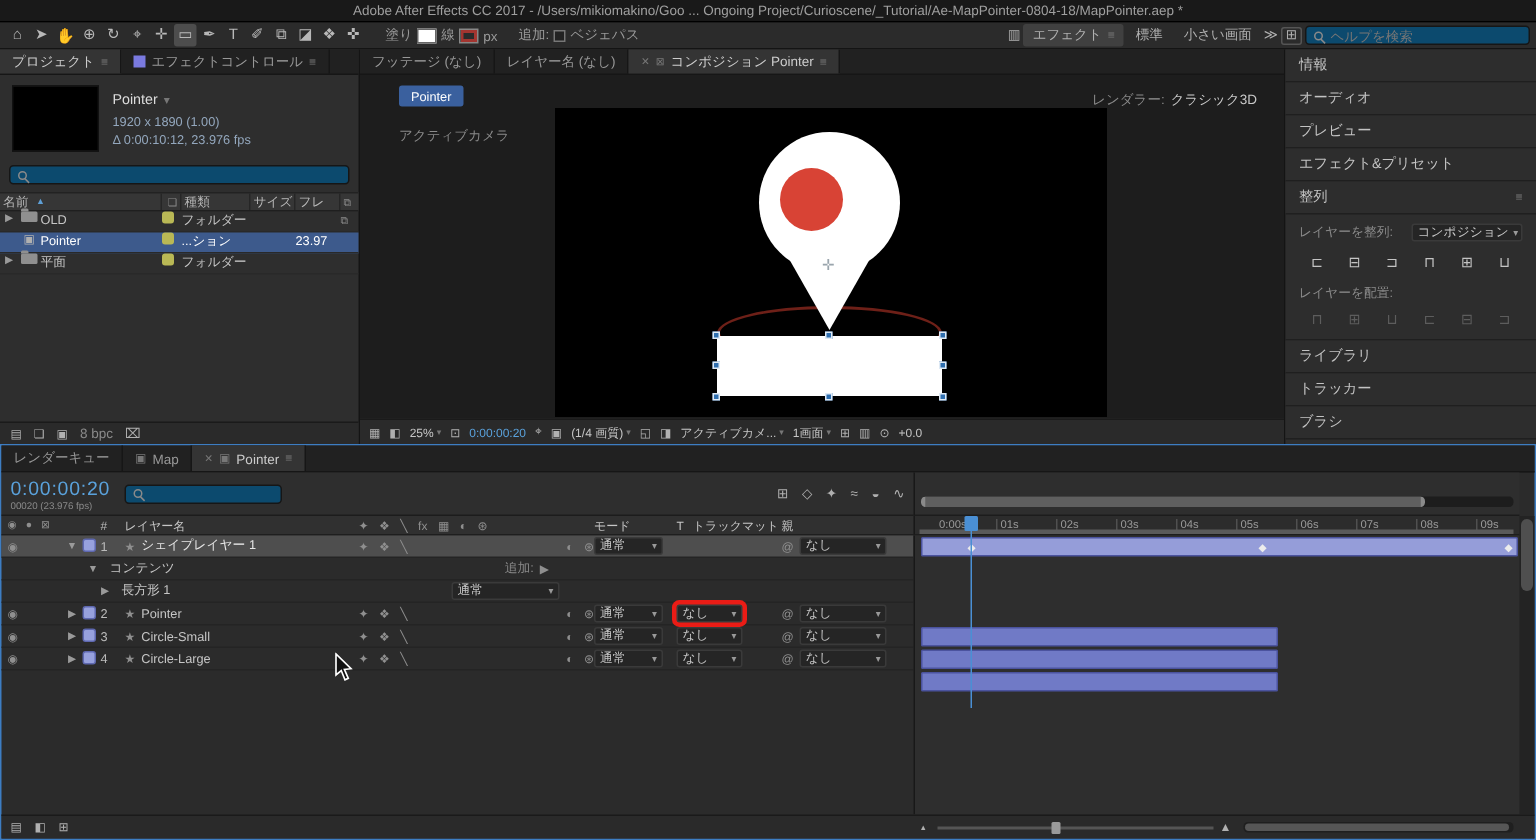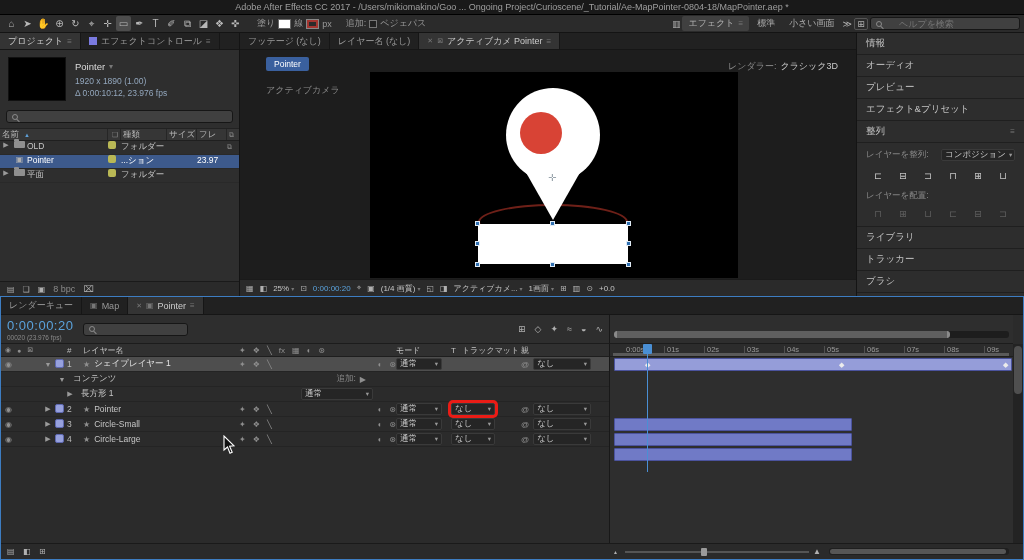--- a/index.html
+++ b/index.html
@@ -62,21 +62,21 @@
 .c-mode{width:55px;flex:none}
 .c-trk{width:70px;flex:none}
 .c-parent{width:88px;flex:none;display:flex;align-items:center;gap:4px}
 .sw{font-size:8px;color:#8f8f8f}
 .lab2{width:9px;height:9px;border-radius:2px;background:#97a1dd;border:1px solid #5e68b0;display:inline-block}
 .bar{position:absolute;height:13px;background:#707ac6;border:1px solid #4b539e;border-radius:1px}
 .bar.selbar{background:#959dd9}
 .kf{position:absolute;top:2px;font-size:7px;color:#ececec}
 .rl{width:40px;flex:none;font-size:7.5px;color:#9a9a9a;border-left:1px solid #505050;padding-left:2px;height:8px;line-height:8px}
 input{background:transparent;border:none;outline:none;font:inherit;color:#999;width:100%}
-.searchbox{background:#404040;border:1px solid #161616;border-radius:3px;height:13px;display:flex;align-items:center;gap:17px;padding:0 5px}
+.searchbox{background:#0c4a6e;border:1px solid #161616;border-radius:3px;height:13px;display:flex;align-items:center;gap:5px;padding:0 5px}
 .link{color:#5f9fd6}
 </style>
 </head>
 <body>
 
 <div class="abs flex" style="left:0;top:0;width:1024px;height:15px;background:#191919;border-bottom:1px solid #000;justify-content:center">
   <span style="font-size:9px;color:#9f9f9f;white-space:nowrap">Adobe After Effects CC 2017 - /Users/mikiomakino/Goo ... Ongoing Project/Curioscene/_Tutorial/Ae-MapPointer-0804-18/MapPointer.aep *</span>
 </div>
 
 <div class="abs flex" style="left:0;top:15px;width:1024px;height:18px;background:#2b2b2b;border-bottom:1px solid #141414;padding:0 4px;gap:1px">
@@ -219,21 +219,21 @@
   <div class="tabbar">
     <span class="tab">
         <span>フッテージ (なし)</span>
       </span>
     <span class="tab">
         <span>レイヤー名 (なし)</span>
       </span>
     <span class="tab active">
       <span class="mg" style="font-size:7px">✕</span>
       <span class="mg" style="font-size:7px">⊠</span>
-      <span>アクティブカメ Pointer</span>
+      <span>コンポジション Pointer</span>
       <span class="mg">≡</span>
     </span>
   </div>
   <div class="abs" style="left:0;top:17px;right:0;bottom:17px;background:#1d1d1d">
     <span class="abs" style="left:26px;top:7px;background:#3a609e;color:#fff;padding:2px 8px;border-radius:2px;font-size:8.5px">
       <span>Pointer</span>
     </span>
     <span class="abs flex" style="right:18px;top:10px;gap:4px">
       <span class="dim">レンダラー:</span>
       <span style="color:#c9c9c9">クラシック3D</span>

